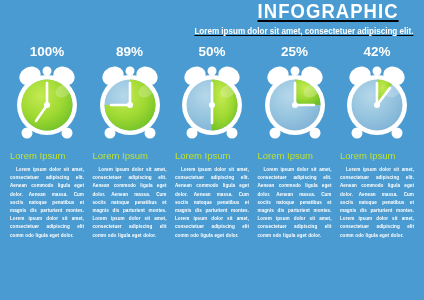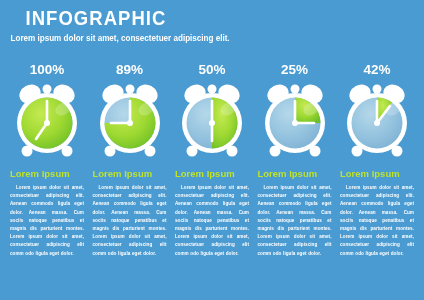--- a/index.html
+++ b/index.html
@@ -17,22 +17,22 @@
   #infographic {
     position: relative;
     width: 424px;
     height: 300px;
     background: #4a9bd1;
     box-sizing: border-box;
   }
 
   
   .header {
-    text-align: left;
-    padding-top: 7px;
+    text-align: right;
+    text-decoration: underline;
   }
   .title {
     color: #ffffff;
     font-size: 21px;
     font-weight: bold;
     letter-spacing: 1.2px;
     line-height: 22px;
     margin: 0;
     font-stretch: condensed;
     transform: scaleX(0.88);
@@ -44,21 +44,21 @@
     line-height: 12px;
     margin: 3px 0 0 0;
     transform: scaleX(0.95);
   }
 
   
   .columns {
     display: flex;
     justify-content: space-between;
     padding: 0 8px;
-    margin-top: 18px;
+    margin-top: 7px;
     box-sizing: border-box;
     width: 424px;
   }
   .column {
     width: 78px;
     display: flex;
     flex-direction: column;
     align-items: center;
   }
   .pct {
@@ -73,21 +73,21 @@
     height: 80px;
     position: relative;
   }
   .clock-wrap svg {
     display: block;
   }
 
   .item-heading {
     color: #bfe32c;
     font-size: 9.5px;
-    font-weight: bold;
+    font-weight: normal;
     line-height: 12px;
     margin-top: 7px;
     margin-bottom: 4px;
     align-self: flex-start;
     padding-left: 2px;
   }
   .body-text {
     color: #ffffff;
     font-size: 4.6px;
     line-height: 8.2px;

